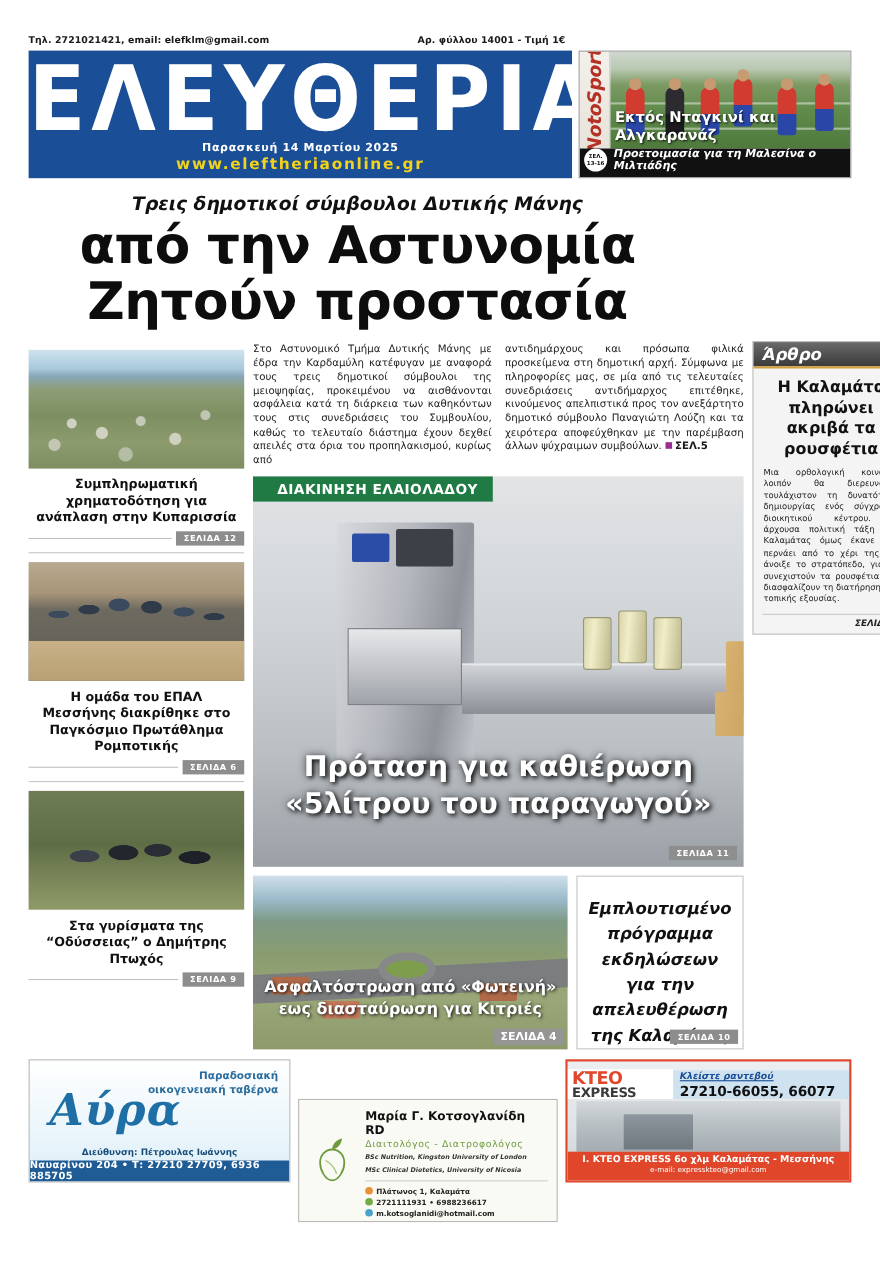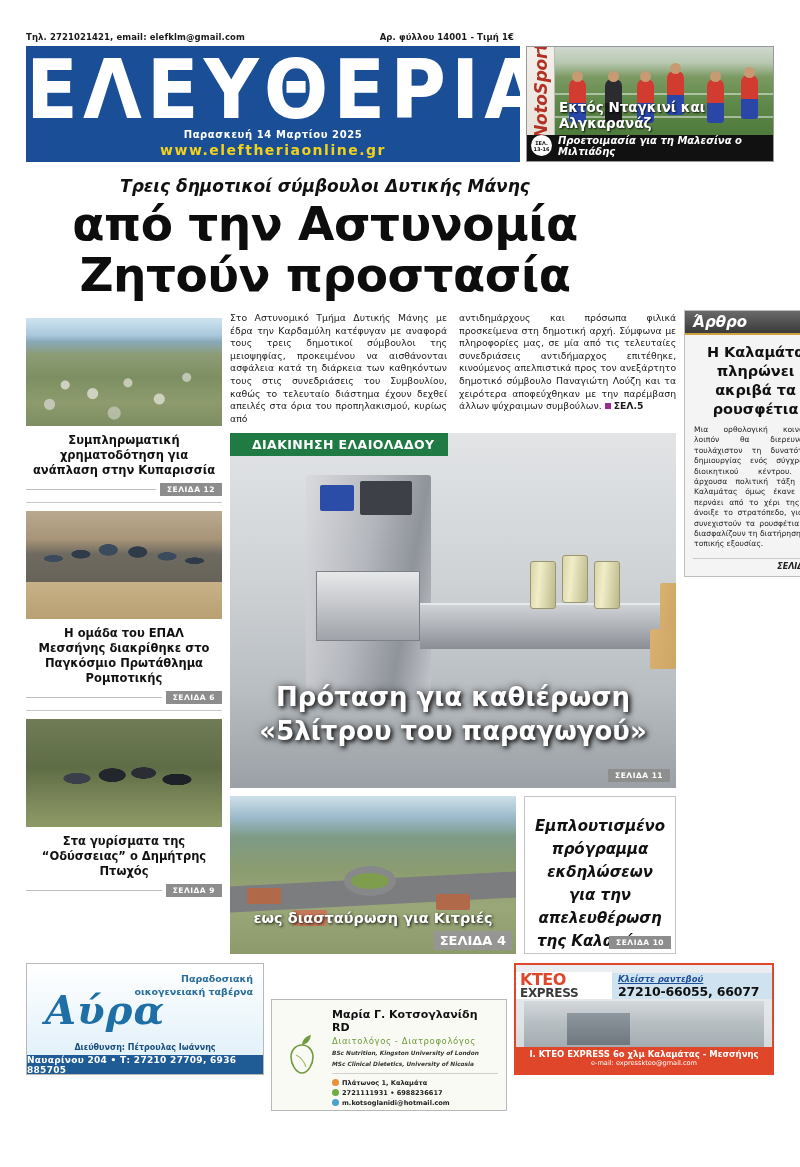--- a/index.html
+++ b/index.html
@@ -281,21 +281,21 @@
   .bb-asphalt .r1{ left:6%; top:58%; } .bb-asphalt .r2{ left:72%; top:62%; }
   .bb-asphalt .r3{ left:22%; top:72%; background:#c4785a; }
   .bb-caption {
     position: absolute; left: 0; right: 0; bottom: 26px; text-align: center;
     color: #fff; font-weight: bold; font-size: 14.5px; line-height: 20px;
     text-shadow: 1px 1px 3px rgba(0,0,0,.9);
   }
   .bb-pgtag {
     position: absolute; right: 4px; bottom: 4px;
     background: rgba(150,150,150,.95); color: #fff;
-    font-size: 13px; font-weight: bold; padding: 2px 6px;
+    font-size: 10px; font-weight: bold; padding: 2px 6px;
   }
 
   .bb-events {
     flex: 1 1 auto; border: 1px solid #c4c4c4; background: #fff;
     height: 158px; position: relative; padding: 18px 10px 0 10px;
   }
   .bb-events .txt {
     text-align: center; font-size: 15px; line-height: 23px;
     font-weight: bold; font-style: italic; color: #111;
   }
@@ -487,20 +487,21 @@
 
       <div class="bottom-row">
 
         <div class="bb-asphalt">
           <div class="road"></div>
           <div class="circle"></div>
           <div class="roof r1"></div>
           <div class="roof r2"></div>
           <div class="roof r3"></div>
           <div class="bb-caption">
+            <div>Ασφαλτόστρωση από «Φωτεινή»</div>
             <div>εως διασταύρωση για Κιτριές</div>
           </div>
           <div class="bb-pgtag">ΣΕΛΙΔΑ 4</div>
         </div>
 
         <div class="bb-events">
           <div class="txt">
             <div>Εμπλουτισμένο</div>
             <div>πρόγραμμα εκδηλώσεων</div>
             <div>για την απελευθέρωση</div>

